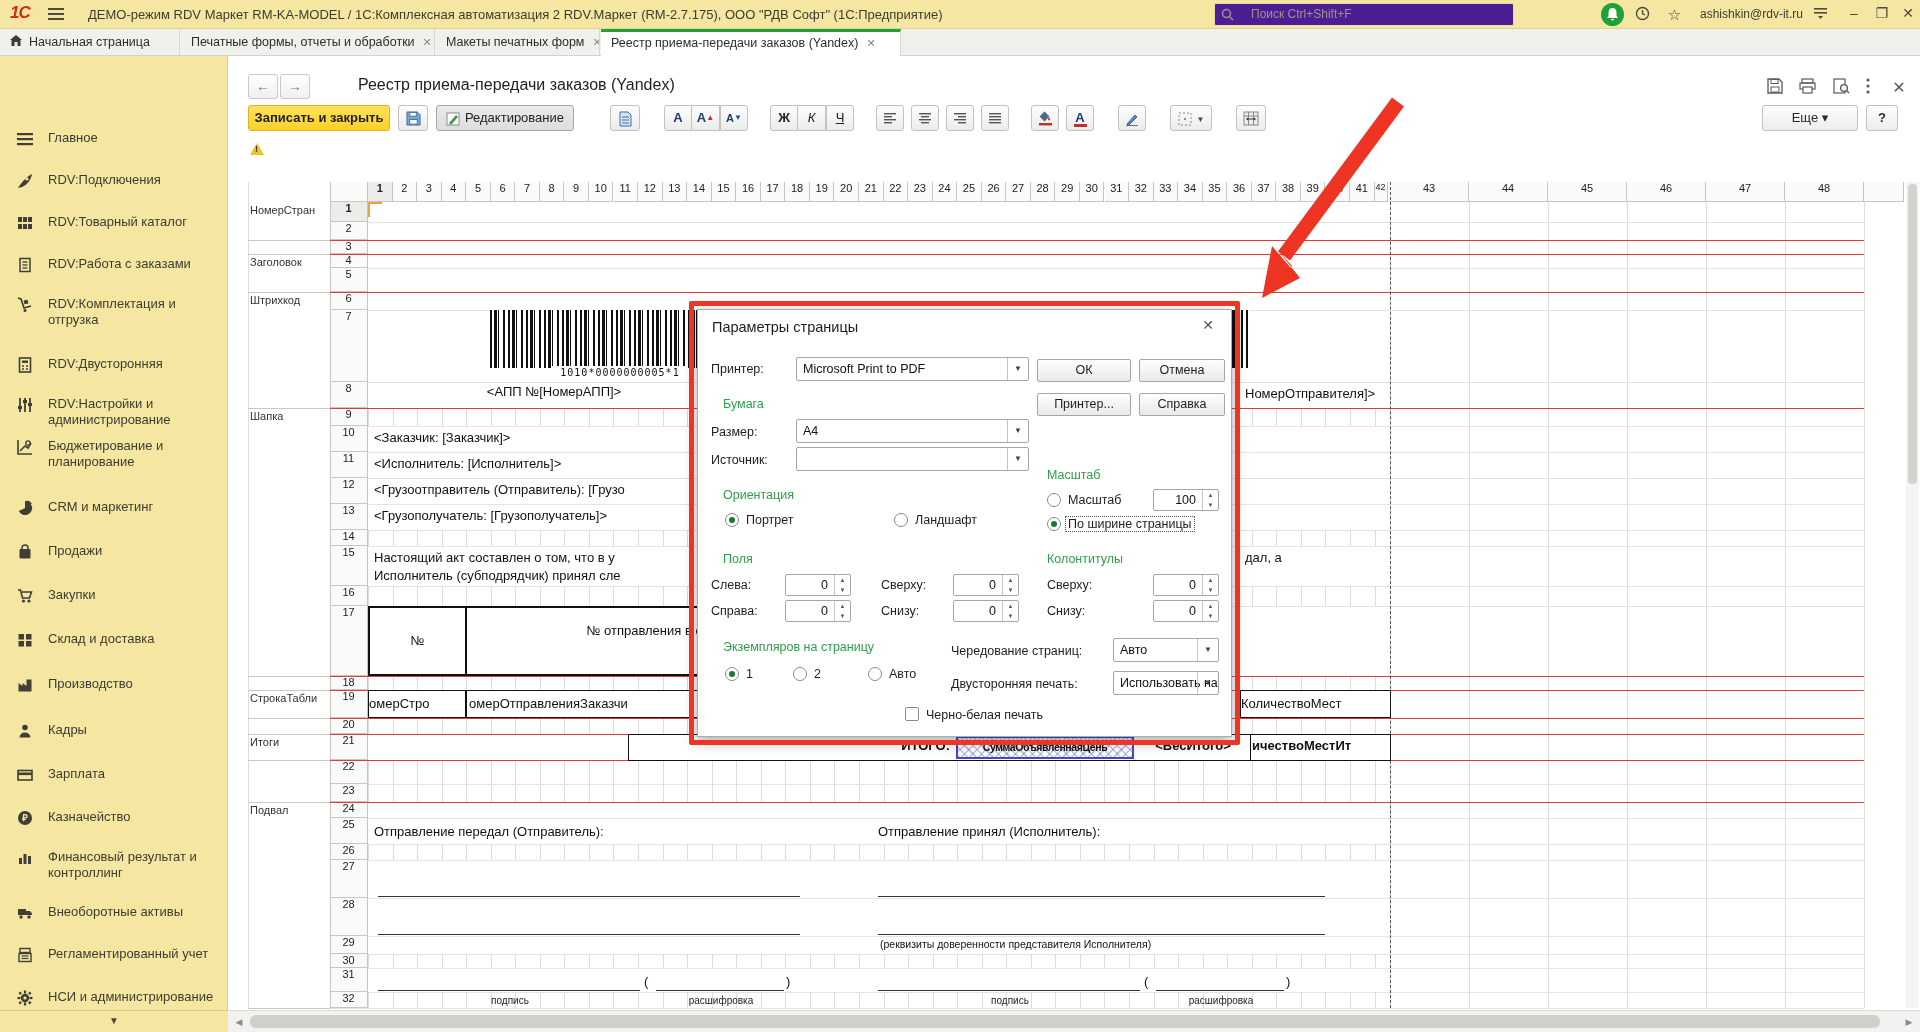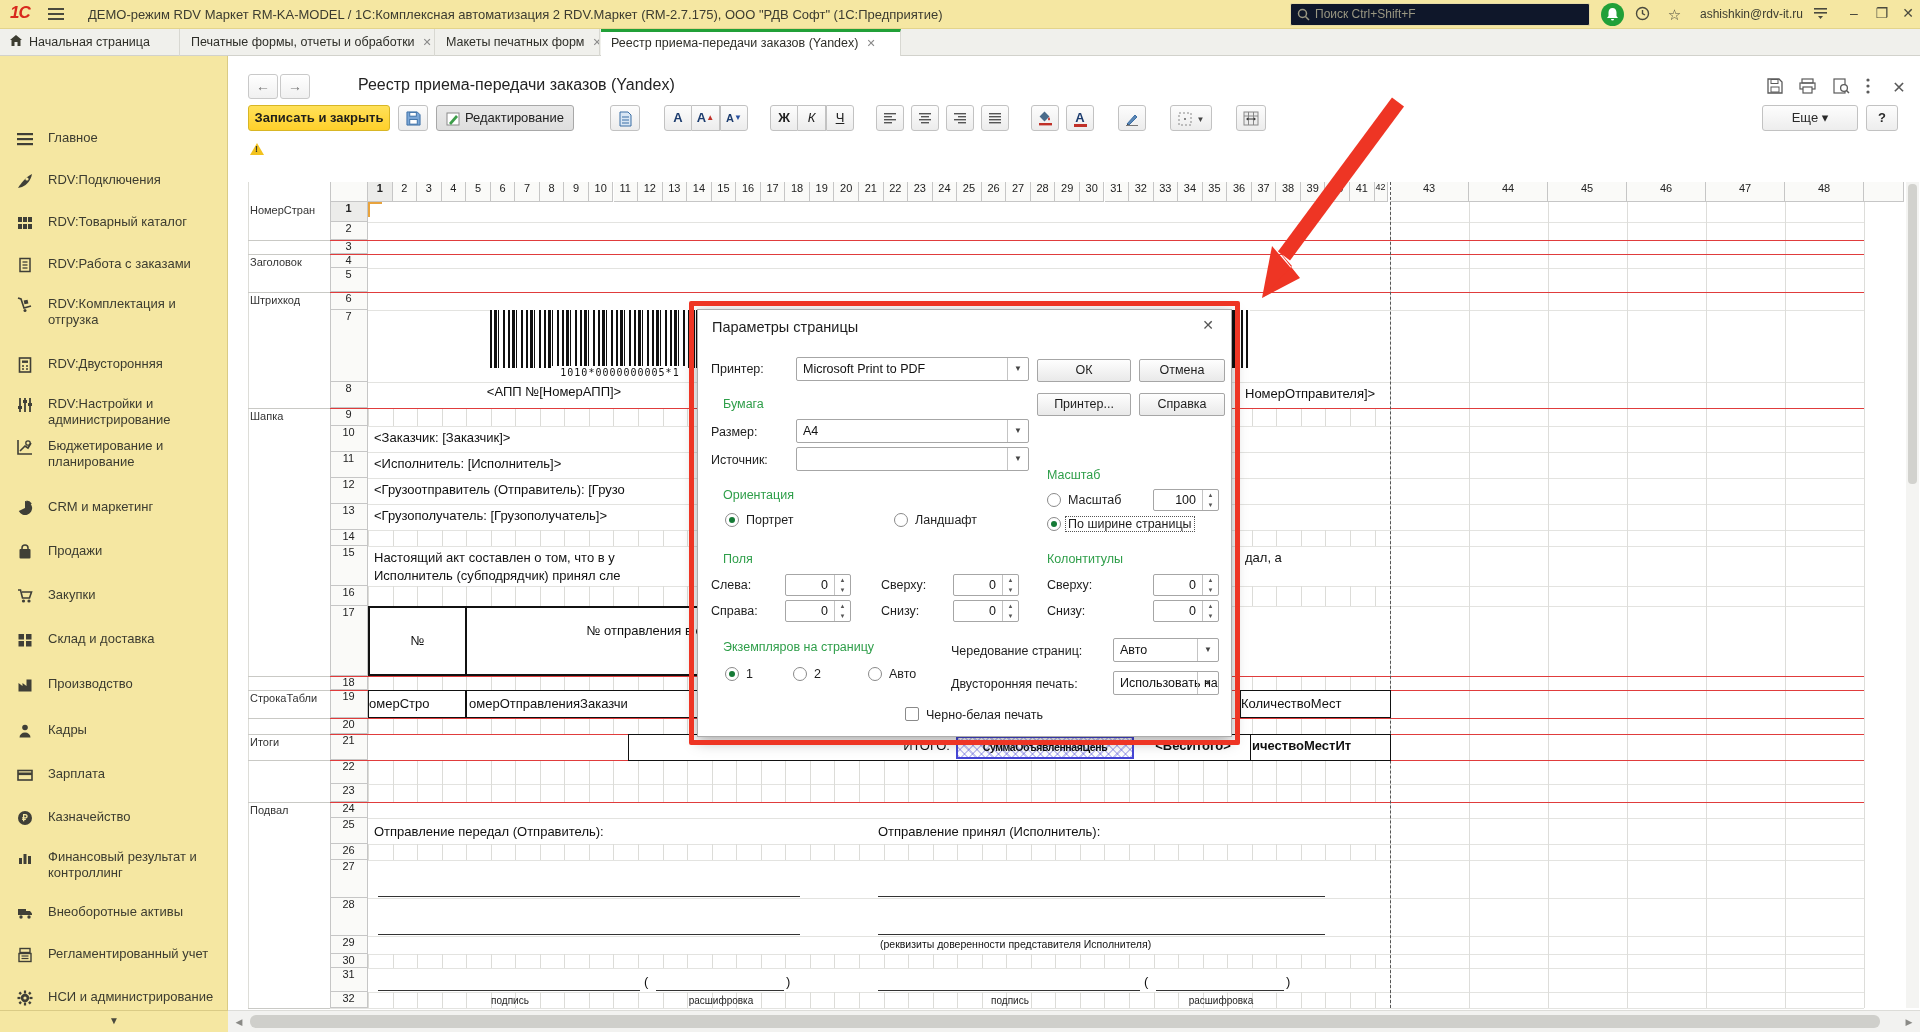--- a/index.html
+++ b/index.html
@@ -7,21 +7,21 @@
   body { font-family:"Liberation Sans", sans-serif; }
   .screen { position:relative; width:1920px; height:1032px; background:#fff; overflow:hidden; }
   .abs { position:absolute; }
 
   
   .titlebar { position:absolute; left:0; top:0; width:1920px; height:29px; background:#F5E7A2; border-bottom:1px solid #E3D48C; }
   .logo1c { position:absolute; left:10px; top:3px; font-size:17px; font-weight:bold; font-style:italic; color:#D8291D; letter-spacing:-1px; }
   .burger { position:absolute; left:48px; top:8px; width:16px; height:12px; }
   .burger i { display:block; height:2px; background:#4A4A3E; margin-bottom:3px; }
   .tb-title { position:absolute; left:88px; top:7px; font-size:13px; color:#3C3C30; white-space:nowrap; }
-  .searchbox { position:absolute; left:1290px; top:3px; width:300px; height:23px; background:#0f172a; border:1px solid #E7DBA4; border-radius:2px; color:#9A9782; font-size:12px; line-height:21px; padding-left:24px; }
+  .searchbox { position:absolute; left:1214px; top:3px; width:300px; height:23px; background:#4c1d95; border:1px solid #E7DBA4; border-radius:2px; color:#9A9782; font-size:12px; line-height:21px; padding-left:36px; }
   .mag { position:absolute; left:6px; top:4px; width:13px; height:13px; }
   .mag circle { fill:none; stroke:#9A9782; stroke-width:1.5; }
   .mag line { stroke:#9A9782; stroke-width:1.5; }
   .bell { position:absolute; left:1601px; top:3px; width:23px; height:23px; background:#21A038; border-radius:50%; }
   .bell svg { position:absolute; left:5px; top:4px; }
   .tb-ico { position:absolute; top:6px; width:17px; height:17px; color:#4A4A3E; font-size:15px; line-height:17px; text-align:center; }
   .tb-user { position:absolute; left:1700px; top:7px; font-size:12px; color:#3C3C30; }
   .winbtn { position:absolute; top:5px; font-size:14px; color:#4A4A3E; width:20px; text-align:center; }
 
   
@@ -678,21 +678,21 @@
 
   <div class="thcell" style="left:368px;top:606px;width:99px;height:70px;line-height:66px">№</div>
   <div class="thcell" style="left:465px;top:606px;width:464px;height:70px;padding-top:15px">№ отправления в системе заказчика</div>
 
   <div class="trcell" style="left:368px;top:690px;width:99px;height:28px;line-height:26px">омерСтро</div>
   <div class="trcell" style="left:465px;top:690px;width:464px;height:28px;line-height:26px;padding-left:3px">омерОтправленияЗаказчи</div>
   <div class="trcell" style="left:928px;top:690px;width:82px;height:28px;line-height:26px;padding-left:4px">&lt;Но</div>
   <div class="trcell" style="left:1240px;top:690px;width:151px;height:28px;line-height:26px">КоличествоМест</div>
 
   <div class="trcell" style="left:628px;top:734px;width:763px;height:27px;border-width:1.5px"></div>
-  <div class="st" style="left:628px;top:738px;width:322px;text-align:right;font-weight:normal">ИТОГО:</div>
+  <div class="st" style="left:628px;top:738px;width:322px;text-align:right;font-weight:bold">ИТОГО:</div>
   <div class="st hatch" style="left:956px;top:736px;width:178px;height:23px;border:2px solid #4646D6;font-size:10.5px;font-weight:bold;text-align:center;line-height:19px;letter-spacing:-0.4px">СуммаОбъявленнаяЦень</div>
   <div class="st" style="left:1138px;top:738px;width:110px;text-align:center;font-weight:bold">&lt;ВесИтого&gt;</div>
   <div class="st" style="left:1252px;top:738px;width:138px;font-weight:bold">ичествоМестИт</div>
   <div class="abs" style="left:1250px;top:734px;width:1px;height:27px;background:#111"></div>
 
   <div class="st" style="left:374px;top:824px;width:430px">Отправление передал (Отправитель):</div>
   <div class="st" style="left:878px;top:824px;width:430px">Отправление принял (Исполнитель):</div>
 
   <div class="sigline" style="left:378px;top:896px;width:422px"></div>
   <div class="sigline" style="left:878px;top:896px;width:447px"></div>

